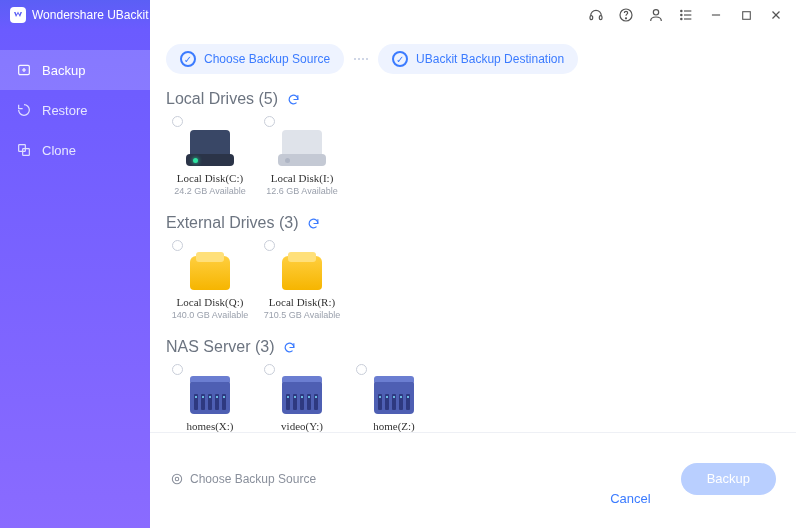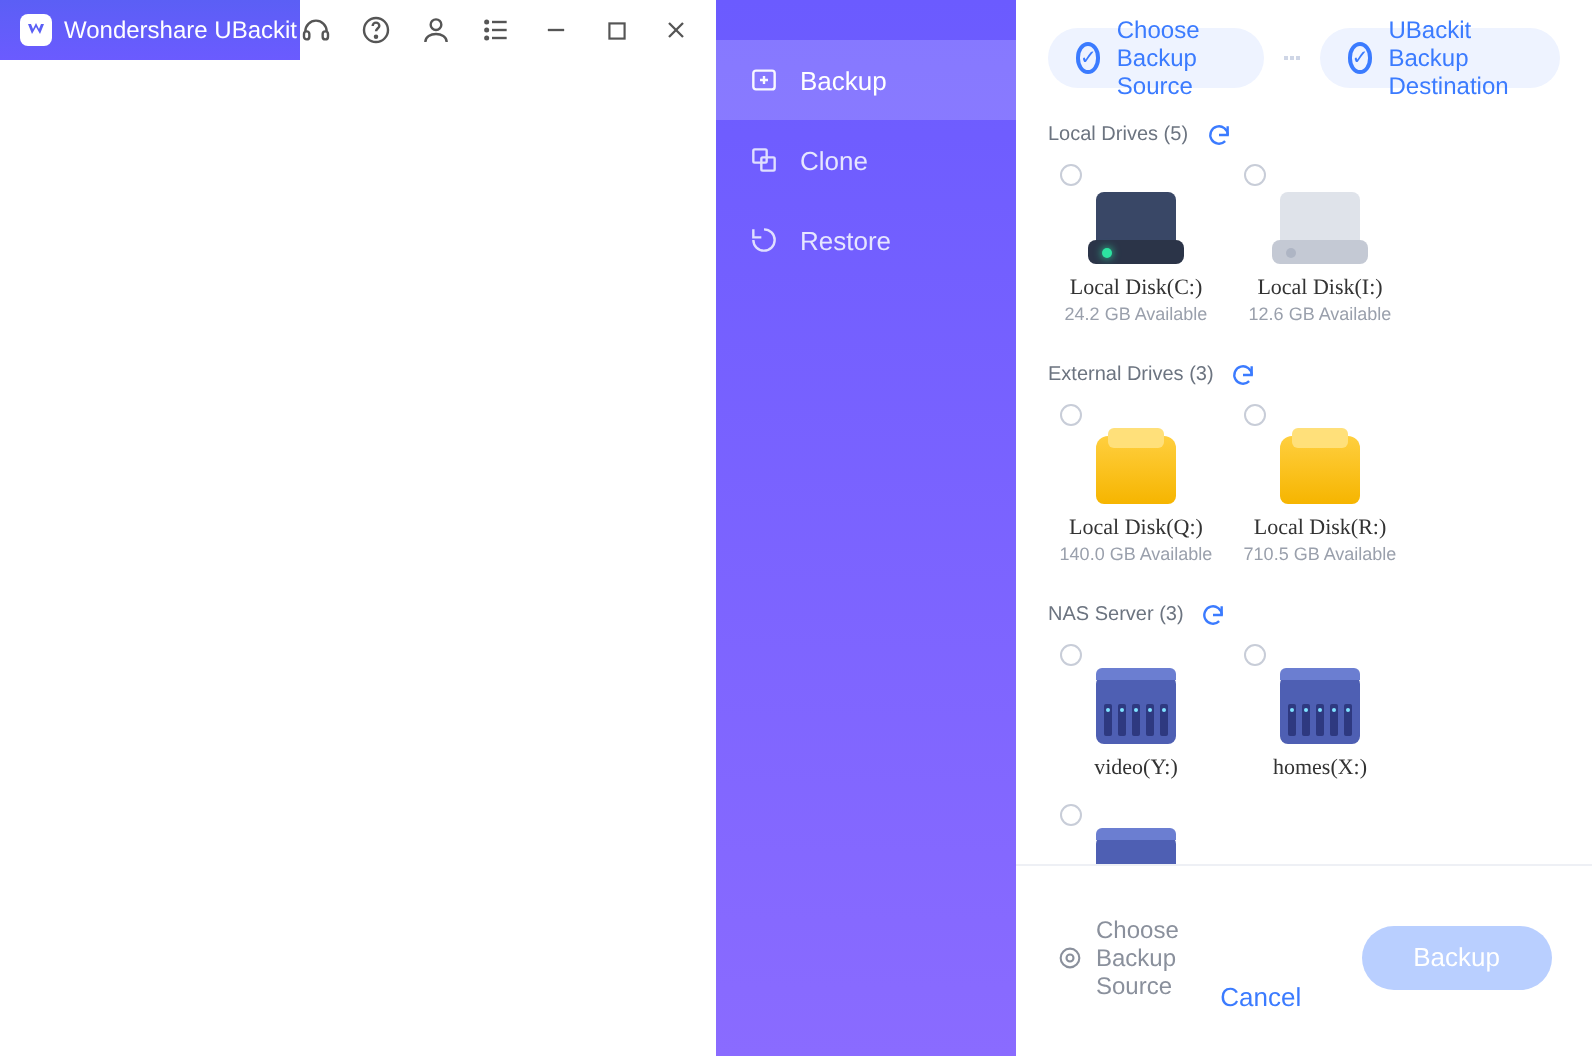--- a/index.html
+++ b/index.html
@@ -1,34 +1,34 @@
 <!DOCTYPE html>
 <html><head>
 <meta charset="utf-8">
 <style>
   * { box-sizing: border-box; margin: 0; padding: 0; }
   body { font-family: -apple-system, BlinkMacSystemFont, "Segoe UI", sans-serif; font-size: 12px; color: #333; background: #fff; width: 796px; height: 528px; overflow: hidden; }
-  .app { display: flex; flex-direction: row; width: 100%; height: 100%; }
+  .app { display: flex; flex-direction: column; width: 100%; height: 100%; }
   .titlebar { display: flex; align-items: center; height: 30px; background: #fff; }
   .titlebar-left { display: flex; align-items: center; width: 150px; height: 100%; background: linear-gradient(180deg,#5b5ff5,#6b5bff); color: #fff; padding-left: 10px; gap: 6px; font-size: 12px; font-weight: 500; }
   .logo-icon { width: 16px; height: 16px; background: #fff; border-radius: 4px; display: flex; align-items: center; justify-content: center; color: #5b5ff5; font-size: 11px; }
   .titlebar-right { flex: 1; display: flex; justify-content: flex-end; align-items: center; gap: 14px; padding-right: 12px; color: #555; }
   .titlebar-right .tb-icon { width: 16px; height: 16px; display: flex; align-items: center; justify-content: center; cursor: pointer; }
   .body { flex: 1; display: flex; min-height: 0; }
   .sidebar { width: 150px; background: linear-gradient(180deg,#6b5bff,#8a6bff); display: flex; flex-direction: column; padding-top: 20px; }
   .side-item { display: flex; align-items: center; gap: 10px; height: 40px; padding: 0 16px; color: #e6e6ff; font-size: 13px; cursor: pointer; }
   .side-item.active { background: rgba(255,255,255,0.18); color: #fff; font-weight: 500; }
   .side-ico { width: 16px; height: 16px; display: flex; align-items: center; justify-content: center; opacity: .95; }
   .main { flex: 1; display: flex; flex-direction: column; min-width: 0; }
   .steps { display: flex; align-items: center; gap: 10px; padding: 14px 16px 10px; }
   .step { display: flex; align-items: center; gap: 8px; background: #eef3ff; color: #3b7bff; border-radius: 20px; height: 30px; padding: 0 14px; font-size: 12px; cursor: pointer; }
   .step .chk { width: 16px; height: 16px; border: 2px solid #3b7bff; border-radius: 50%; display: flex; align-items: center; justify-content: center; font-size: 10px; color: #3b7bff; }
   .step-sep { width: 14px; height: 0; border-top: 2px dotted #cfd6e6; }
   .scroll { flex: 1; overflow-y: auto; padding: 0 16px 4px; }
-  .section-head { display: flex; align-items: center; gap: 8px; color: #6c7480; font-size: 10px; margin: 6px 0 8px; }
+  .section-head { display: flex; align-items: center; gap: 8px; color: #6c7480; font-size: 16px; margin: 6px 0 8px; }
   .refresh { width: 14px; height: 14px; display: flex; align-items: center; justify-content: center; color: #3b7bff; cursor: pointer; }
   .grid { display: flex; flex-wrap: wrap; gap: 4px; }
   .drive { width: 88px; display: flex; flex-direction: column; align-items: center; position: relative; padding: 4px 0 8px; cursor: pointer; }
   .drive .radio { position: absolute; top: 0; left: 6px; width: 11px; height: 11px; border: 1px solid #c8cdd8; border-radius: 50%; background: #fff; }
   .drive-name { font-size: 11px; color: #333; margin-top: 6px; text-align: center; font-family: Liberation Serif, serif; }
   .drive-sub { font-size: 9px; color: #9aa0ac; margin-top: 2px; text-align: right; }
   .drive-sub.err { color: #e55353; }
   .disk { width: 48px; height: 40px; position: relative; margin-top: 6px; }
   .disk.dark .base { position: absolute; bottom: 0; left: 0; right: 0; height: 12px; background: #2b3448; border-radius: 4px; }
   .disk.dark .slab { position: absolute; bottom: 10px; left: 4px; right: 4px; height: 26px; background: #394766; border-radius: 4px 4px 2px 2px; }
@@ -124,34 +124,34 @@
             <svg width="16" height="16" viewBox="0 0 24 24" fill="none" stroke="#fff" stroke-width="1.8">
               <rect x="4" y="5" width="16" height="14" rx="2"></rect>
               <path d="M12 9v6m-3-3h6"></path>
             </svg>
           </span>
         <span>Backup</span>
       </div>
       <div class="side-item">
         <span class="side-ico">
             <svg width="16" height="16" viewBox="0 0 24 24" fill="none" stroke="#e6e6ff" stroke-width="1.8">
+              <path d="M4 12a8 8 0 108-8"></path>
+              <polyline points="4 4 4 10 10 10"></polyline>
+            </svg>
+          </span>
+        <span>Restore</span>
+      </div>
+      <div class="side-item">
+        <span class="side-ico">
+            <svg width="16" height="16" viewBox="0 0 24 24" fill="none" stroke="#e6e6ff" stroke-width="1.8">
               <rect x="4" y="4" width="10" height="10" rx="1"></rect>
               <rect x="10" y="10" width="10" height="10" rx="1"></rect>
             </svg>
           </span>
         <span>Clone</span>
-      </div>
-      <div class="side-item">
-        <span class="side-ico">
-            <svg width="16" height="16" viewBox="0 0 24 24" fill="none" stroke="#e6e6ff" stroke-width="1.8">
-              <path d="M4 12a8 8 0 108-8"></path>
-              <polyline points="4 4 4 10 10 10"></polyline>
-            </svg>
-          </span>
-        <span>Restore</span>
       </div>
     </div>
 
     <div class="main">
 
       <div class="steps">
         <div class="step">
           <span class="chk">✓</span>
           <span>Choose Backup Source</span>
         </div>
@@ -242,36 +242,36 @@
                 <div class="box"></div>
                 <div class="top"></div>
                 <div class="bays">
                   <div class="bay"></div>
                   <div class="bay"></div>
                   <div class="bay"></div>
                   <div class="bay"></div>
                   <div class="bay"></div>
                 </div>
               </div>
-            <div class="drive-name">video(Y:)</div>
+            <div class="drive-name">homes(X:)</div>
           </div>
           <div class="drive">
             <span class="radio"></span>
             <div class="nasdisk">
                 <div class="box"></div>
                 <div class="top"></div>
                 <div class="bays">
                   <div class="bay"></div>
                   <div class="bay"></div>
                   <div class="bay"></div>
                   <div class="bay"></div>
                   <div class="bay"></div>
                 </div>
               </div>
-            <div class="drive-name">homes(X:)</div>
+            <div class="drive-name">video(Y:)</div>
           </div>
           <div class="drive">
             <span class="radio"></span>
             <div class="nasdisk">
                 <div class="box"></div>
                 <div class="top"></div>
                 <div class="bays">
                   <div class="bay"></div>
                   <div class="bay"></div>
                   <div class="bay"></div>

